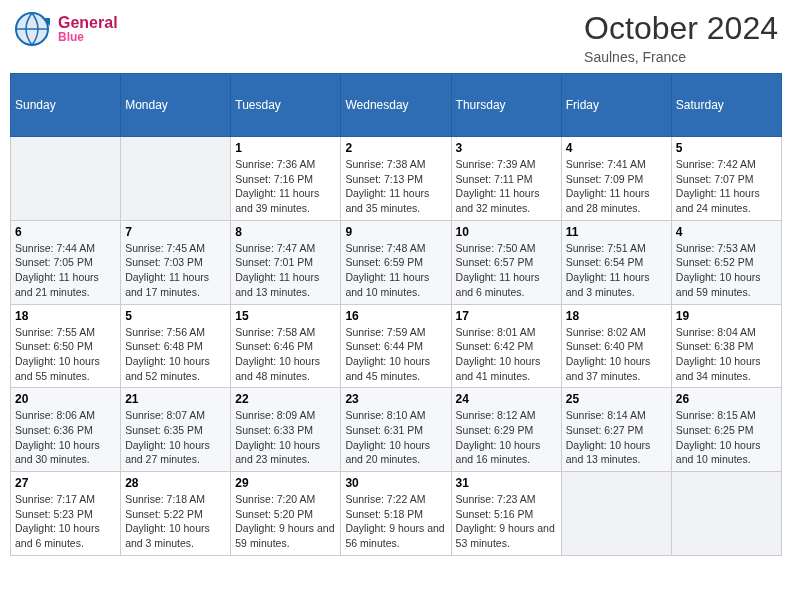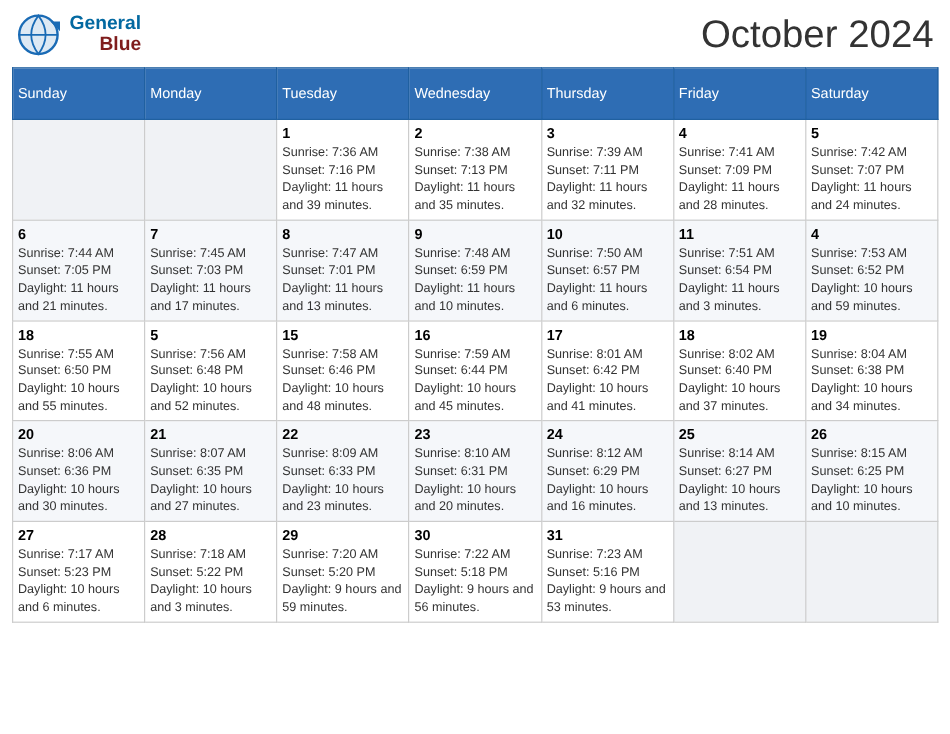--- a/index.html
+++ b/index.html
@@ -31,21 +31,21 @@
       margin-top: 2px;
     }
     .calendar {
       width: 100%;
       border-collapse: collapse;
       font-size: 11px;
     }
     .calendar th {
       background: #2e6db4;
       color: white;
-      padding: 14px 4px;
+      padding: 24px 4px;
       text-align: left;
       font-weight: normal;
       font-size: 12px;
       border: 1px solid #2060a0;
     }
     .calendar td {
       border: 1px solid #ccc;
       vertical-align: top;
       padding: 4px;
       width: 108px;
@@ -88,26 +88,27 @@
     <div class="logo-img">
       <svg width="36" height="38" viewBox="0 0 36 38">
         <ellipse cx="18" cy="19" rx="16" ry="16" fill="#1a6bb5" opacity="0.15"></ellipse>
         <ellipse cx="18" cy="19" rx="16" ry="16" fill="none" stroke="#1a6bb5" stroke-width="2"></ellipse>
         <line x1="2" y1="19" x2="34" y2="19" stroke="#1a6bb5" stroke-width="1.5"></line>
         <path d="M18 3 Q24 11 24 19 Q24 27 18 35 Q12 27 12 19 Q12 11 18 3Z" fill="none" stroke="#1a6bb5" stroke-width="1.5"></path>
         <polygon points="28,8 36,8 36,16" fill="#1a6bb5"></polygon>
       </svg>
     </div>
     <div style="margin-left:4px;">
-      <div style="font-size:16px;font-weight:bold;color:#0369a1;line-height:1.1;">General</div>
-      <div style="font-size:16px;font-weight:bold;color:#7f1d1d;line-height:1.1;text-align:right;">Blue</div>
+      <div style="font-size:16px;font-weight:bold;color:#be185d;line-height:1.1;">General</div>
+      <div style="font-size:12px;font-weight:bold;color:#ec4899;line-height:1.1;">Blue</div>
     </div>
   </div>
   <div class="title-section">
     <div class="month-title">October 2024</div>
+    <div class="location">Saulnes, France</div>
   </div>
 </div>
 
 <table class="calendar">
   <thead>
     <tr>
     <th>Sunday</th>
         <th>Monday</th>
         <th>Tuesday</th>
         <th>Wednesday</th>

